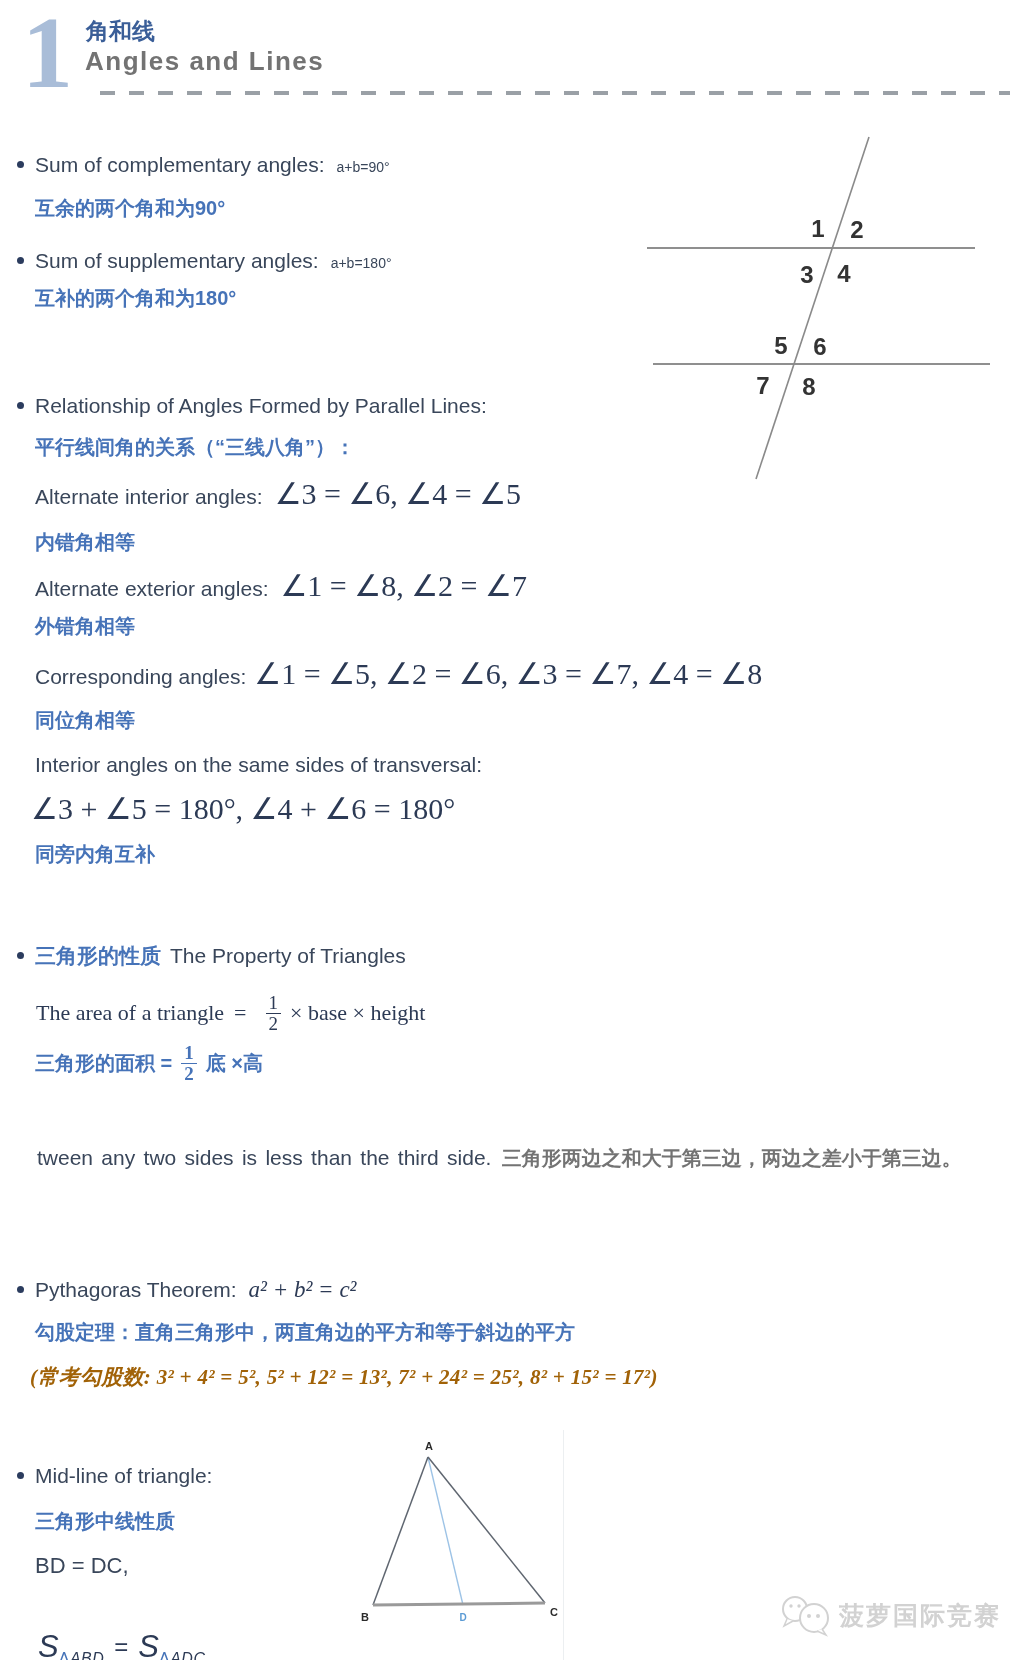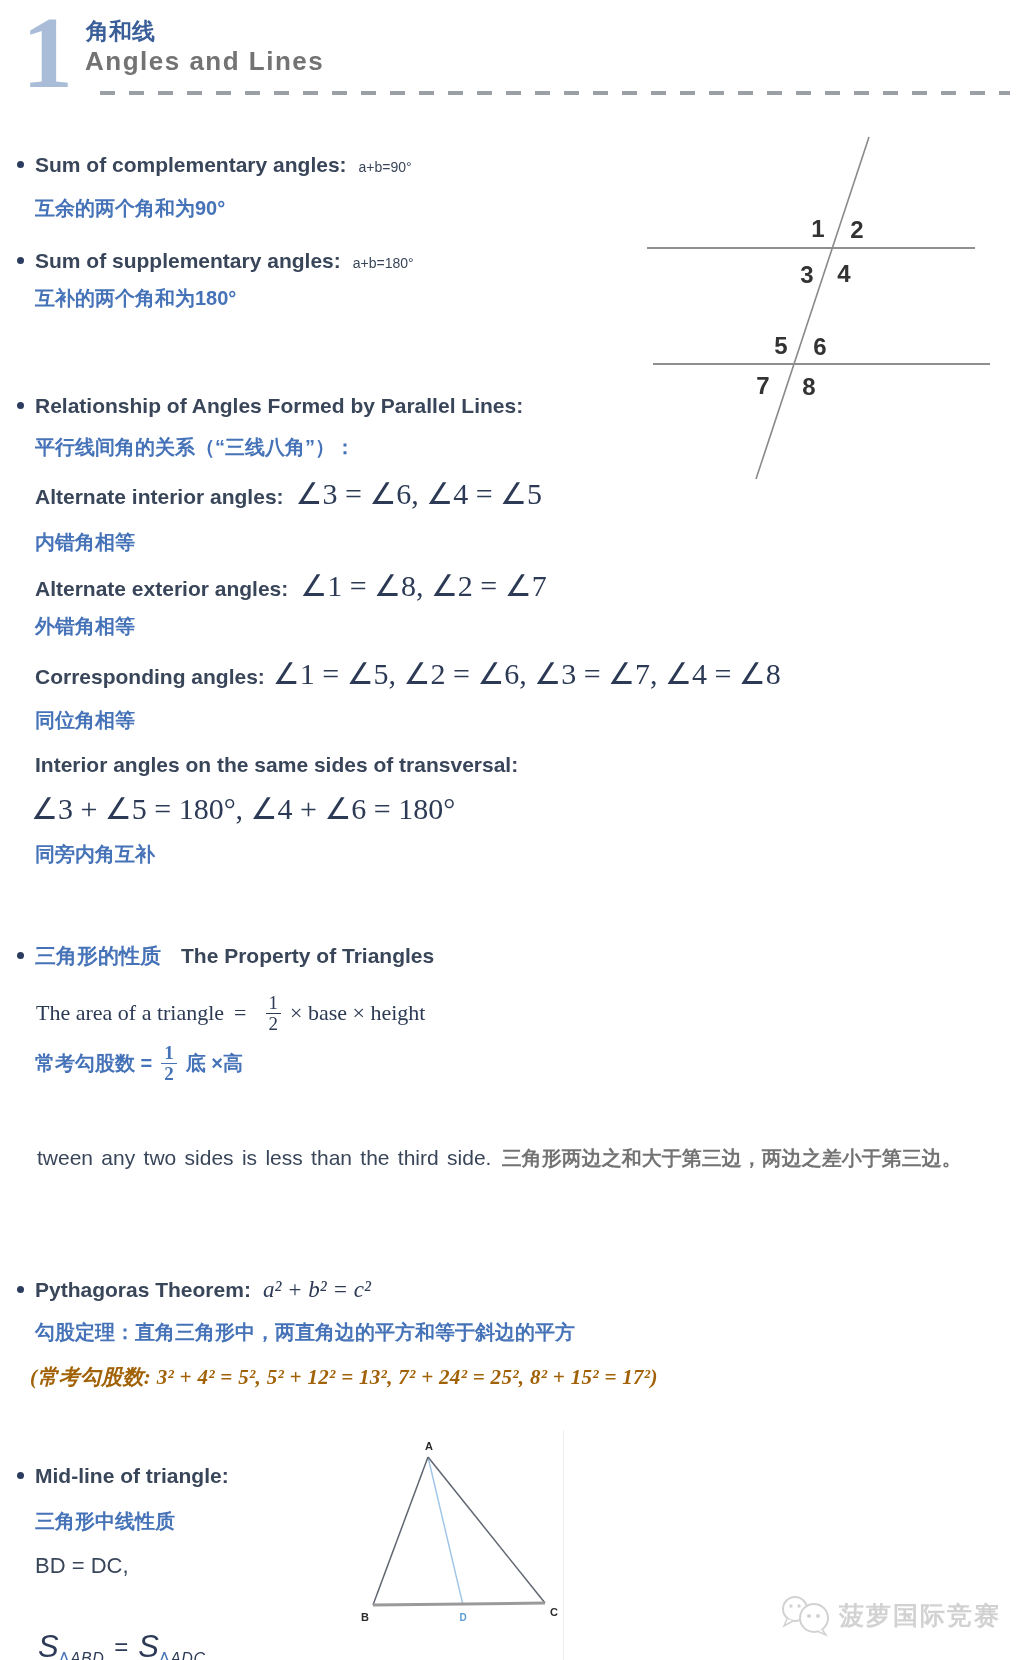--- a/index.html
+++ b/index.html
@@ -11,21 +11,21 @@
            font-weight:700;font-size:102px;line-height:0.85;color:#a9bdd8;}
   .title-zh{position:absolute;left:86px;top:16px;font-size:23px;font-weight:700;color:#3a5e98;}
   .title-en{position:absolute;left:85px;top:46px;font-size:26px;font-weight:700;color:#737373;letter-spacing:1.5px;}
   .dash-divider{position:absolute;left:100px;top:91px;width:910px;height:4px;
       background:repeating-linear-gradient(90deg,#9aa0a6 0 15px,transparent 15px 29px);}
 
   
   .line{position:absolute;white-space:nowrap;line-height:26px;}
   .dot{display:inline-block;width:7px;height:7px;border-radius:50%;background:#2b3c5e;
        margin-right:11px;vertical-align:4px;}
-  .en{font-size:21px;font-weight:700;color:#39465a;}
+  .en{font-size:21px;font-weight:400;color:#39465a;}
   .en-reg{font-size:14px;font-weight:400;color:#39465a;}
   .zh{font-size:20px;font-weight:700;color:#4673b8;}
   .math{font-family:"Liberation Serif","DejaVu Sans",serif;font-size:30px;font-weight:400;color:#2c3a55;}
   .math-italic{font-family:"Liberation Serif","DejaVu Sans",serif;font-style:italic;font-size:23px;color:#2c3a55;}
   .para{font-size:21px;font-weight:400;color:#39465a;word-spacing:2.5px;}
   .zh-para{font-size:20px;font-weight:700;color:#737373;word-spacing:0;}
   .gap-l{margin-left:12px;}
 
   
   .frac-line{display:flex;align-items:center;}
@@ -126,35 +126,35 @@
       <text x="207" y="154">3</text>
       <text x="244" y="153">4</text>
       <text x="181" y="225">5</text>
       <text x="220" y="226">6</text>
       <text x="163" y="265">7</text>
       <text x="209" y="266">8</text>
     </g>
   </svg>
 
   <div class="line" style="left:17px;top:943px">
-    <span class="dot"></span><span class="zh" style="font-size:21px">三角形的性质</span><span class="en" style="margin-left:20px">The Property of Triangles</span>
+    <span class="dot"></span><span class="zh" style="font-size:21px">三角形的性质</span><span class="en" style="margin-left:9px">The Property of Triangles</span>
   </div>
 
   <div class="line frac-line serif-line" style="left:36px;top:993px">
     <span>The area of a triangle</span>
     <span class="eq">=</span>
     <span class="frac">
         <span class="num">1</span>
         <span class="den">2</span>
       </span>
     <span>× base × height</span>
   </div>
 
   <div class="line frac-line zh-frac-line" style="left:35px;top:1043px">
-    <span>常考勾股数 =</span>
+    <span>三角形的面积 =</span>
     <span class="frac">
         <span class="num">1</span>
         <span class="den">2</span>
       </span>
     <span>底 ×高</span>
   </div>
 
   <div class="line" style="left:37px;top:1145px">
     <span class="para">tween any two sides is less than the third side.</span>
     <span class="zh-para" style="margin-left:6px">三角形两边之和大于第三边，两边之差小于第三边。</span>

